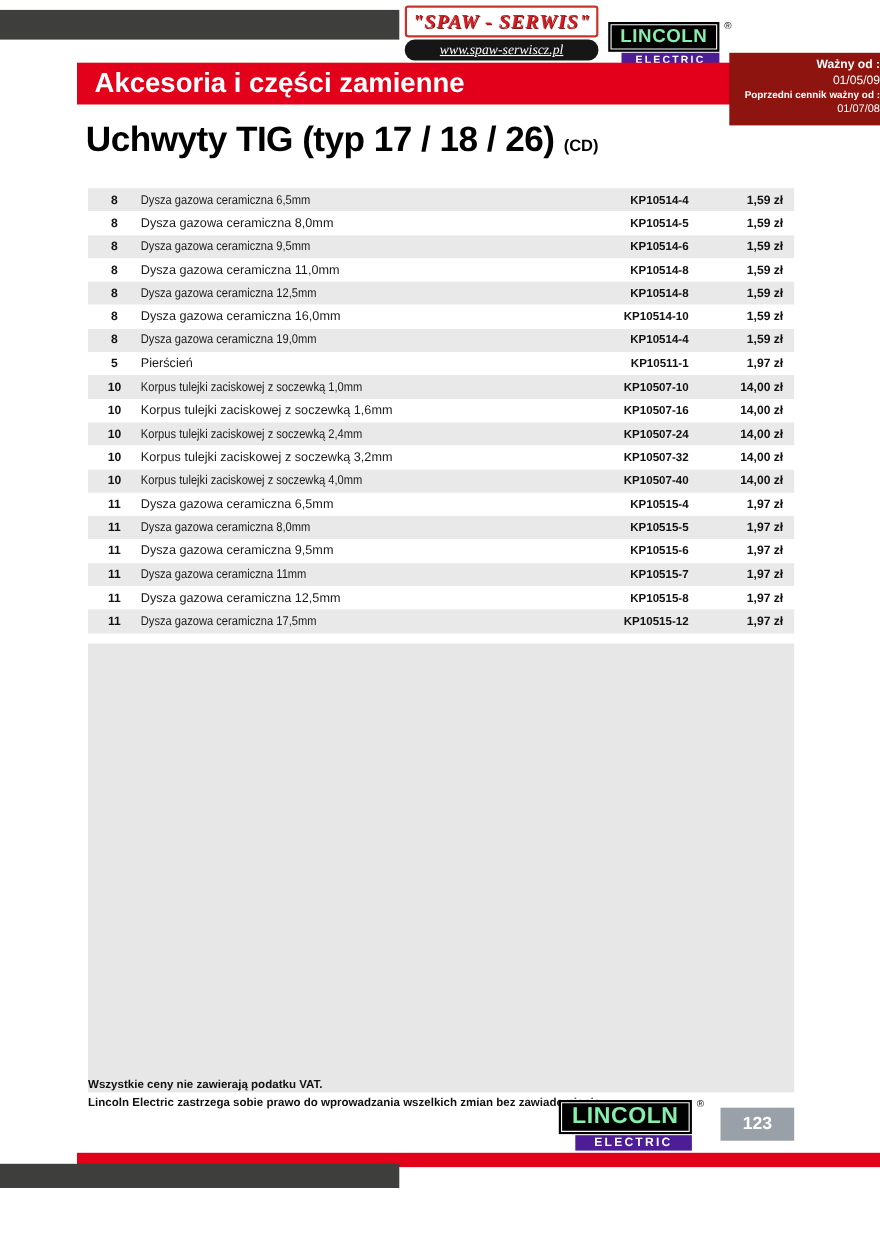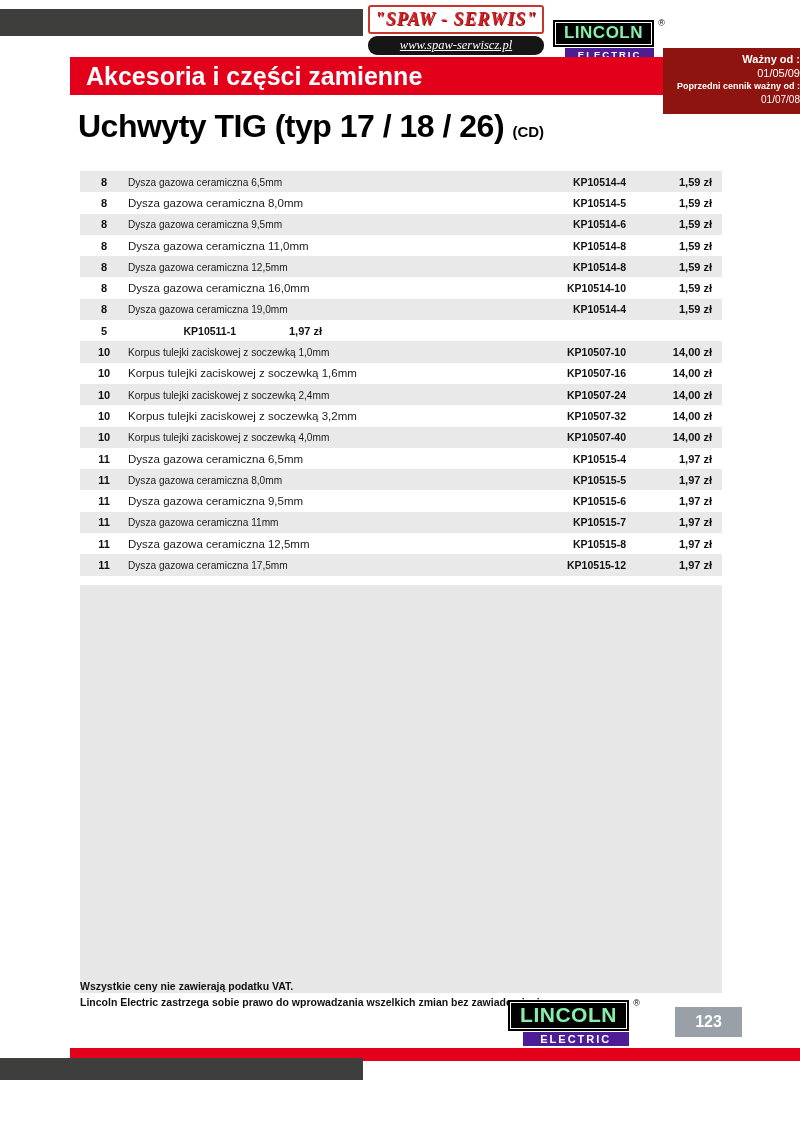--- a/index.html
+++ b/index.html
@@ -87,21 +87,21 @@
 
   
   .gray-area { position:absolute; left:80px; top:585px; width:642px; height:408px; background:#e7e7e7; }
 
   
   .footer-notes { position:absolute; left:80px; top:978px; font-size:10.5px; font-weight:bold; color:#111; }
   .footer-notes div { line-height:16px; }
   .page-number {
     position:absolute; left:655px; top:1007px; width:67px; height:30px;
     background:#9aa0a7; color:#fff; font-size:16px; font-weight:bold;
-    text-align:center; line-height:30px;margin-left:20px;
+    text-align:center; line-height:30px;
   }
   .bottom-red-bar  { position:absolute; left:70px; top:1048px; width:730px; height:13px; background:#e2001a; }
   .bottom-dark-bar { position:absolute; left:0; top:1058px; width:363px; height:22px; background:#3e3e3d; }
 </style>
 </head>
 <body>
 
 <div class="page">
 
   <div class="top-bar-left"></div>
@@ -168,20 +168,21 @@
         <div class="cell cell-price">1,59 zł</div>
       </div>
       <div class="row gray">
         <div class="cell cell-ref">8</div>
         <div class="cell cell-desc">Dysza gazowa ceramiczna 19,0mm</div>
         <div class="cell cell-part">KP10514-4</div>
         <div class="cell cell-price">1,59 zł</div>
       </div>
       <div class="row white">
         <div class="cell cell-ref">5</div>
+        <div class="cell cell-desc">Pierścień</div>
         <div class="cell cell-part">KP10511-1</div>
         <div class="cell cell-price">1,97 zł</div>
       </div>
       <div class="row gray">
         <div class="cell cell-ref">10</div>
         <div class="cell cell-desc">Korpus tulejki zaciskowej z soczewką 1,0mm</div>
         <div class="cell cell-part">KP10507-10</div>
         <div class="cell cell-price">14,00 zł</div>
       </div>
       <div class="row white">

